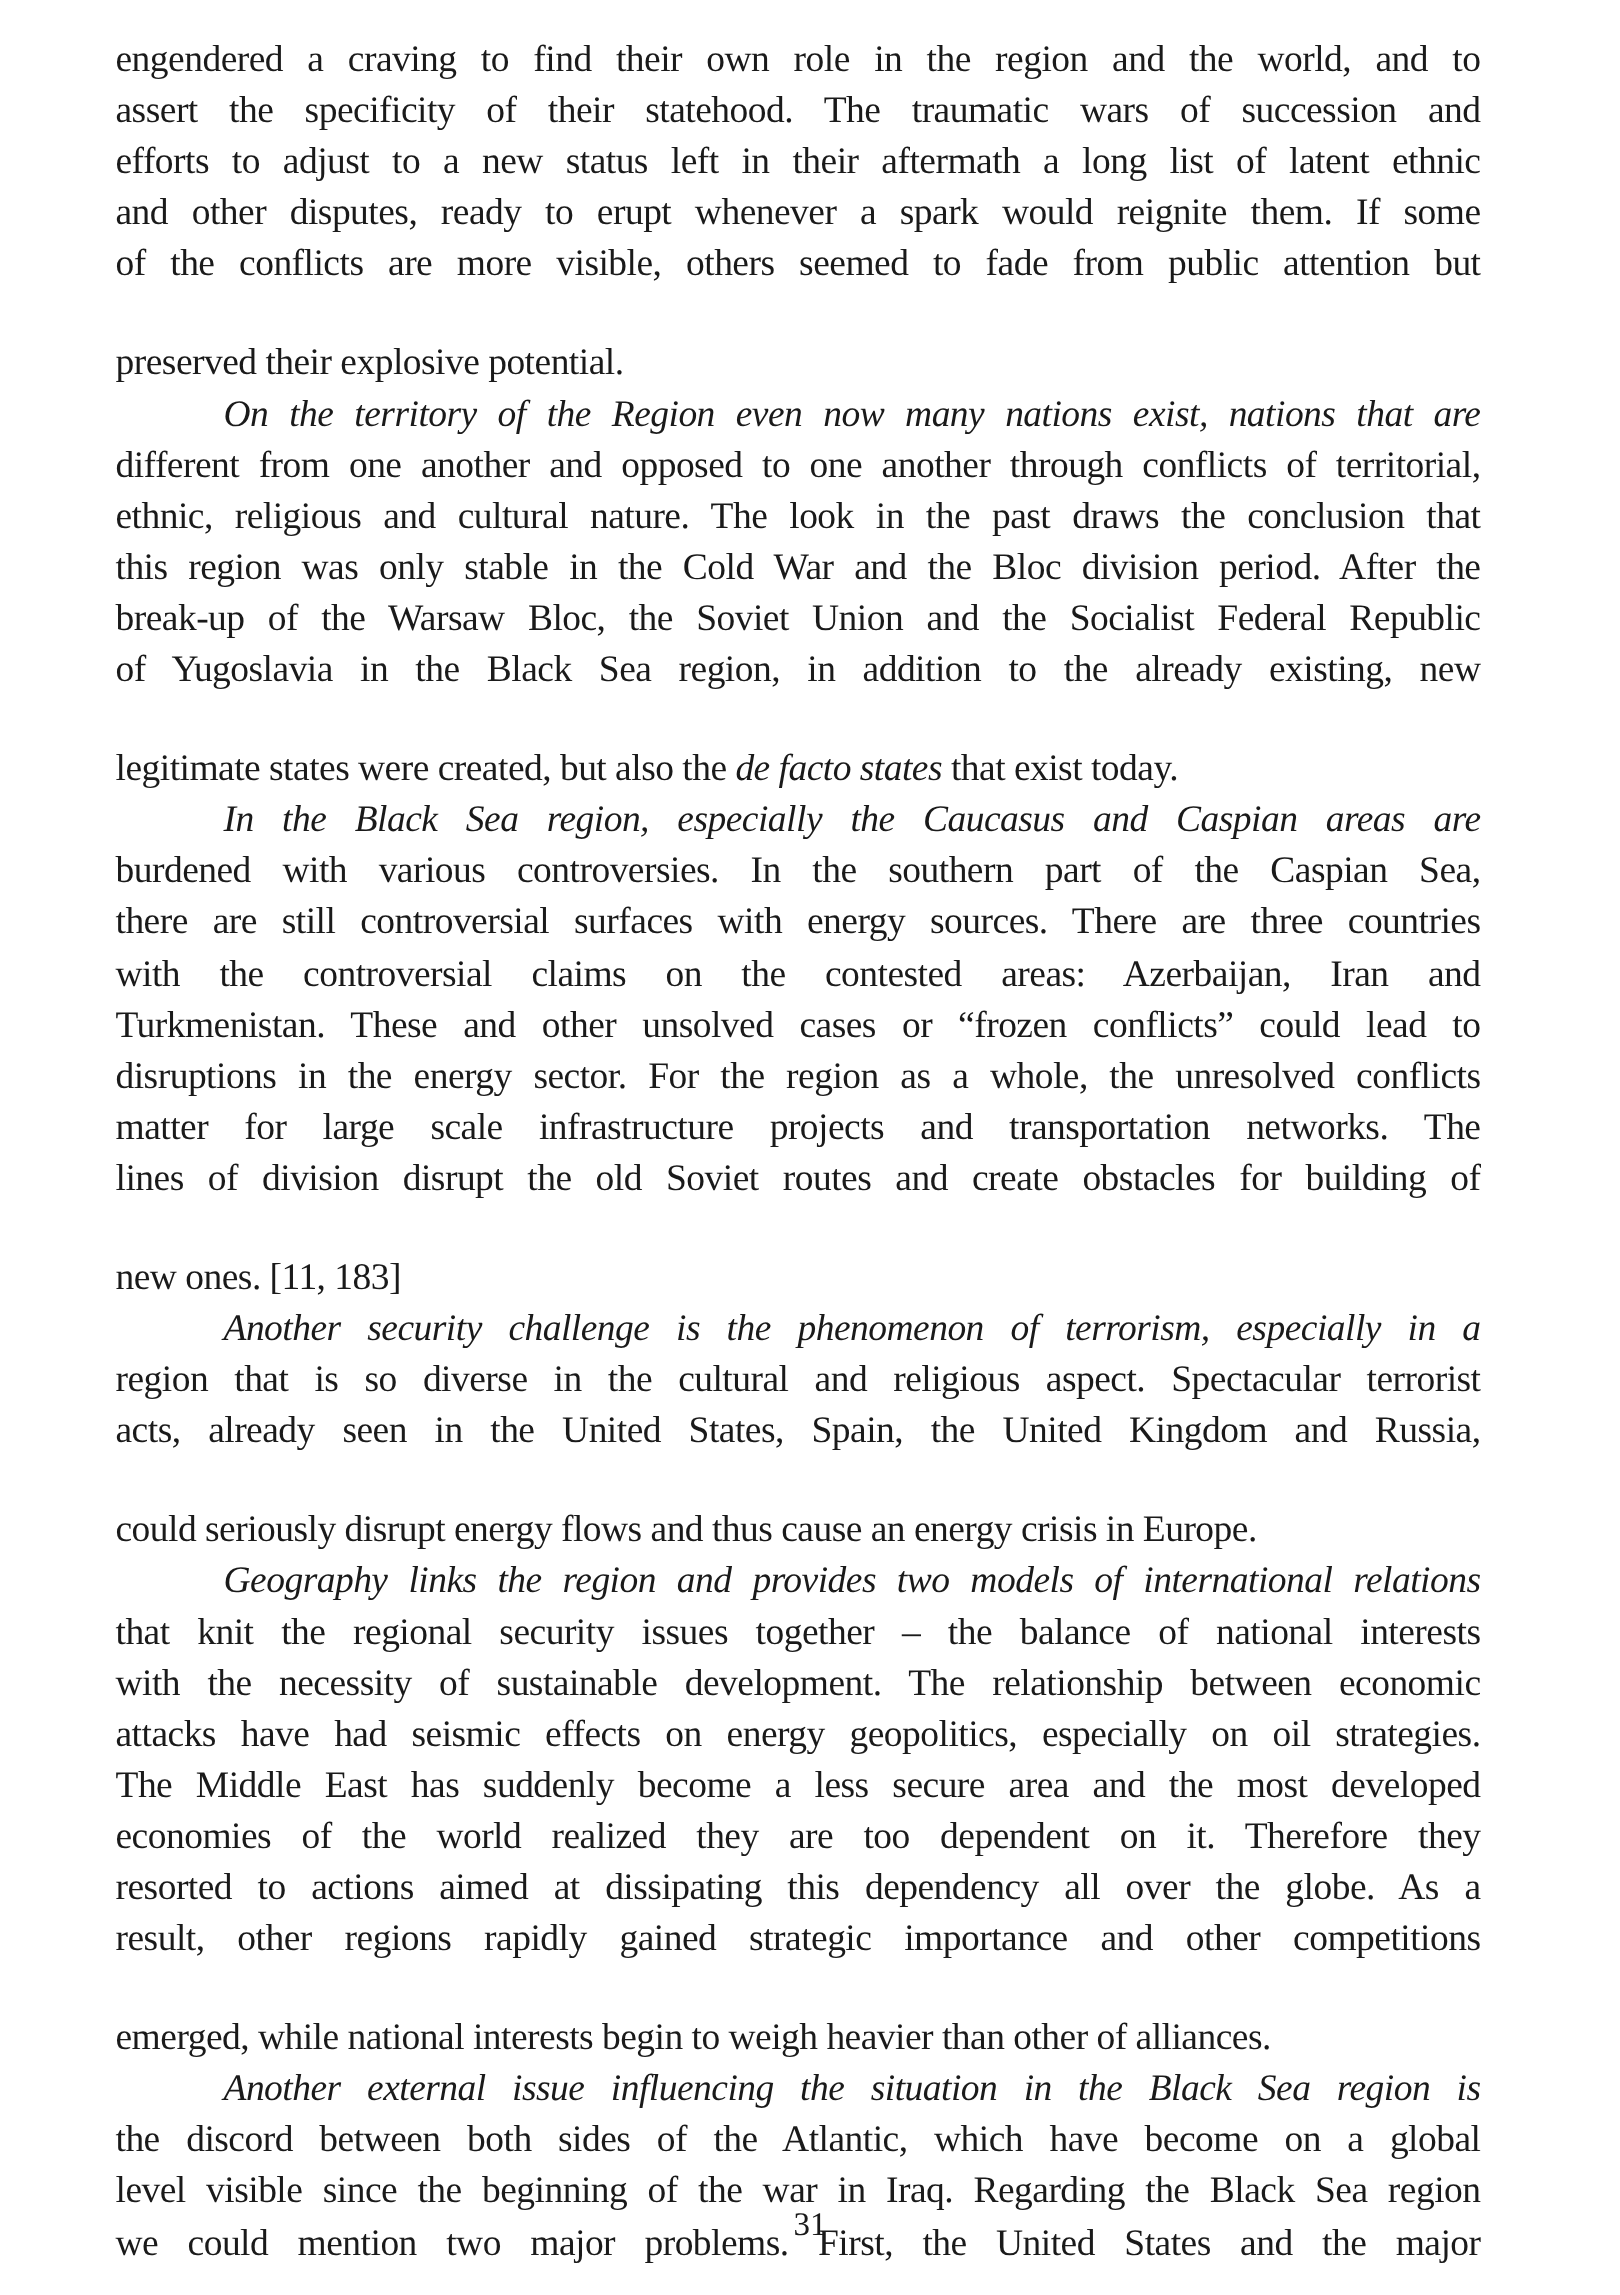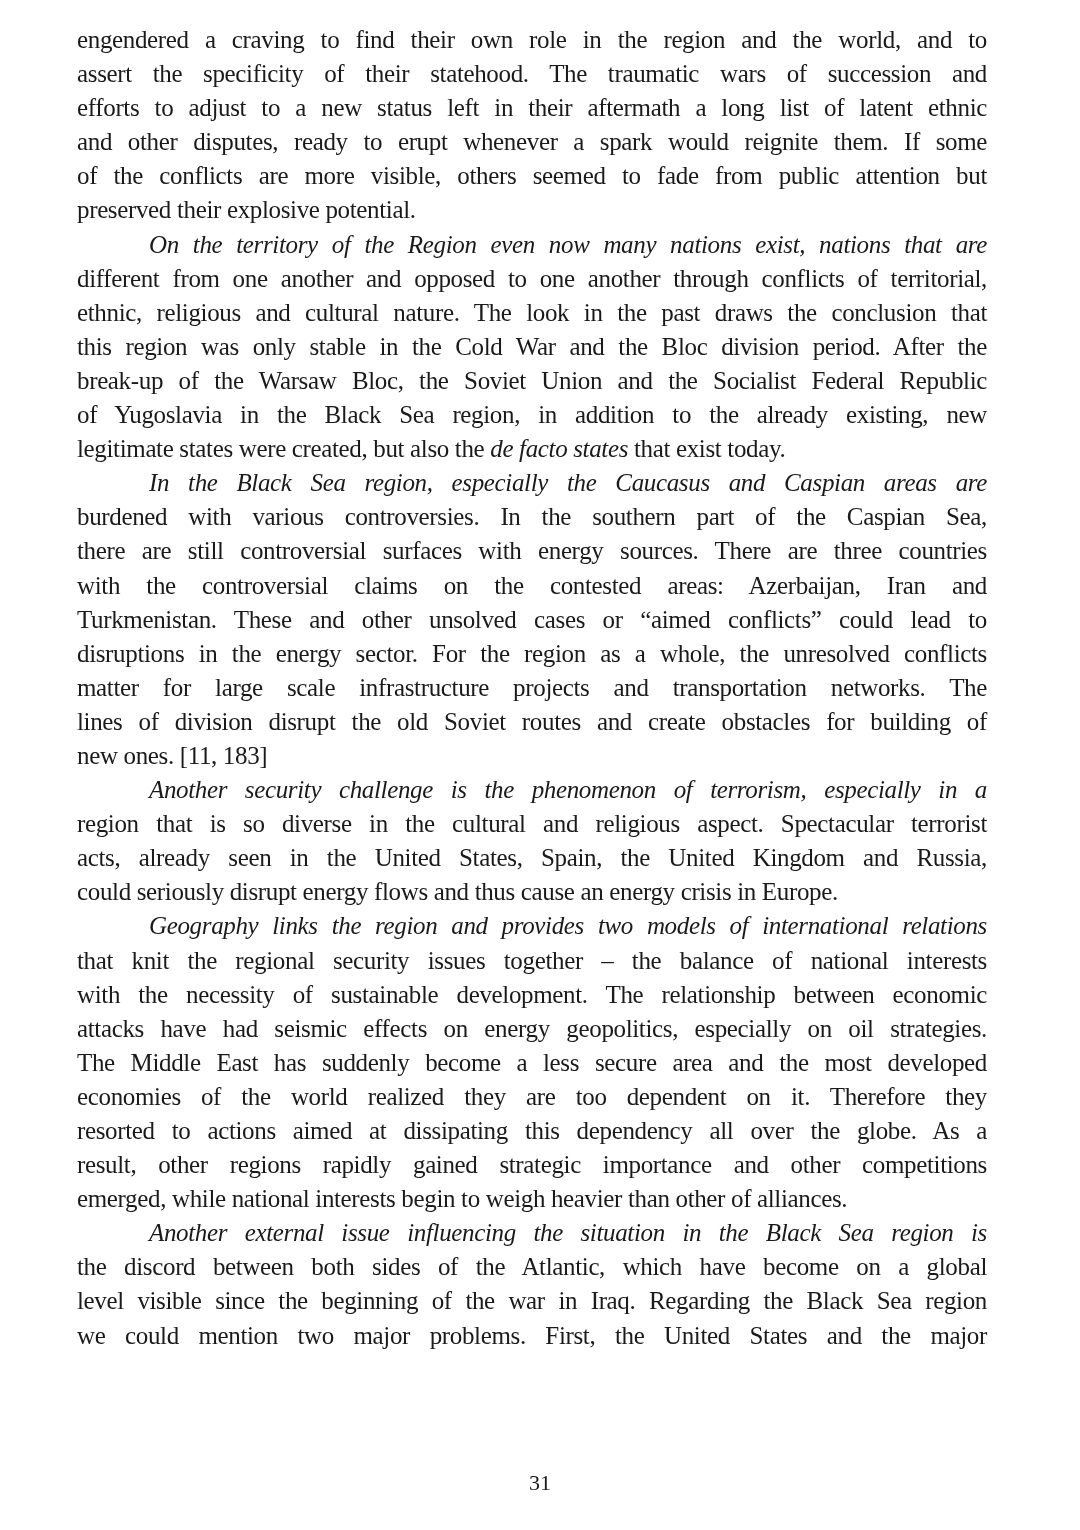--- a/index.html
+++ b/index.html
@@ -26,20 +26,21 @@
       height: 34.1px;
       line-height: 34.1px;
       font-size: 25px;
       white-space: nowrap;
       text-align: justify;
       text-align-last: justify;
       letter-spacing: -0.35px;
     }
     .line.last {
       text-align-last: left;
+      margin-top: 32px;
     }
     .line.indent {
       padding-left: 72px;
       font-style: italic;
     }
     .line em {
     }
     .page-number {
       position: absolute;
       left: 0;
@@ -72,21 +73,21 @@
     <span class="line">break-up of the Warsaw Bloc, the Soviet Union and the Socialist Federal Republic</span>
     <span class="line">of Yugoslavia in the Black Sea region, in addition to the already existing, new</span>
     <span class="line last"><span>legitimate states were created, but also the </span><em>de facto states</em><span> that exist today.</span></span>
   </div>
 
   <div>
     <span class="line indent">In the Black Sea region, especially the Caucasus and Caspian areas are</span>
     <span class="line">burdened with various controversies. In the southern part of the Caspian Sea,</span>
     <span class="line">there are still controversial surfaces with energy sources. There are three countries</span>
     <span class="line">with the controversial claims on the contested areas: Azerbaijan, Iran and</span>
-    <span class="line">Turkmenistan. These and other unsolved cases or “aimed conflicts” could lead to</span>
+    <span class="line">Turkmenistan. These and other unsolved cases or “frozen conflicts” could lead to</span>
     <span class="line">disruptions in the energy sector. For the region as a whole, the unresolved conflicts</span>
     <span class="line">matter for large scale infrastructure projects and transportation networks. The</span>
     <span class="line">lines of division disrupt the old Soviet routes and create obstacles for building of</span>
     <span class="line last">new ones. [11, 183]</span>
   </div>
 
   <div>
     <span class="line indent">Another security challenge is the phenomenon of terrorism, especially in a</span>
     <span class="line">region that is so diverse in the cultural and religious aspect. Spectacular terrorist</span>
     <span class="line">acts, already seen in the United States, Spain, the United Kingdom and Russia,</span>

